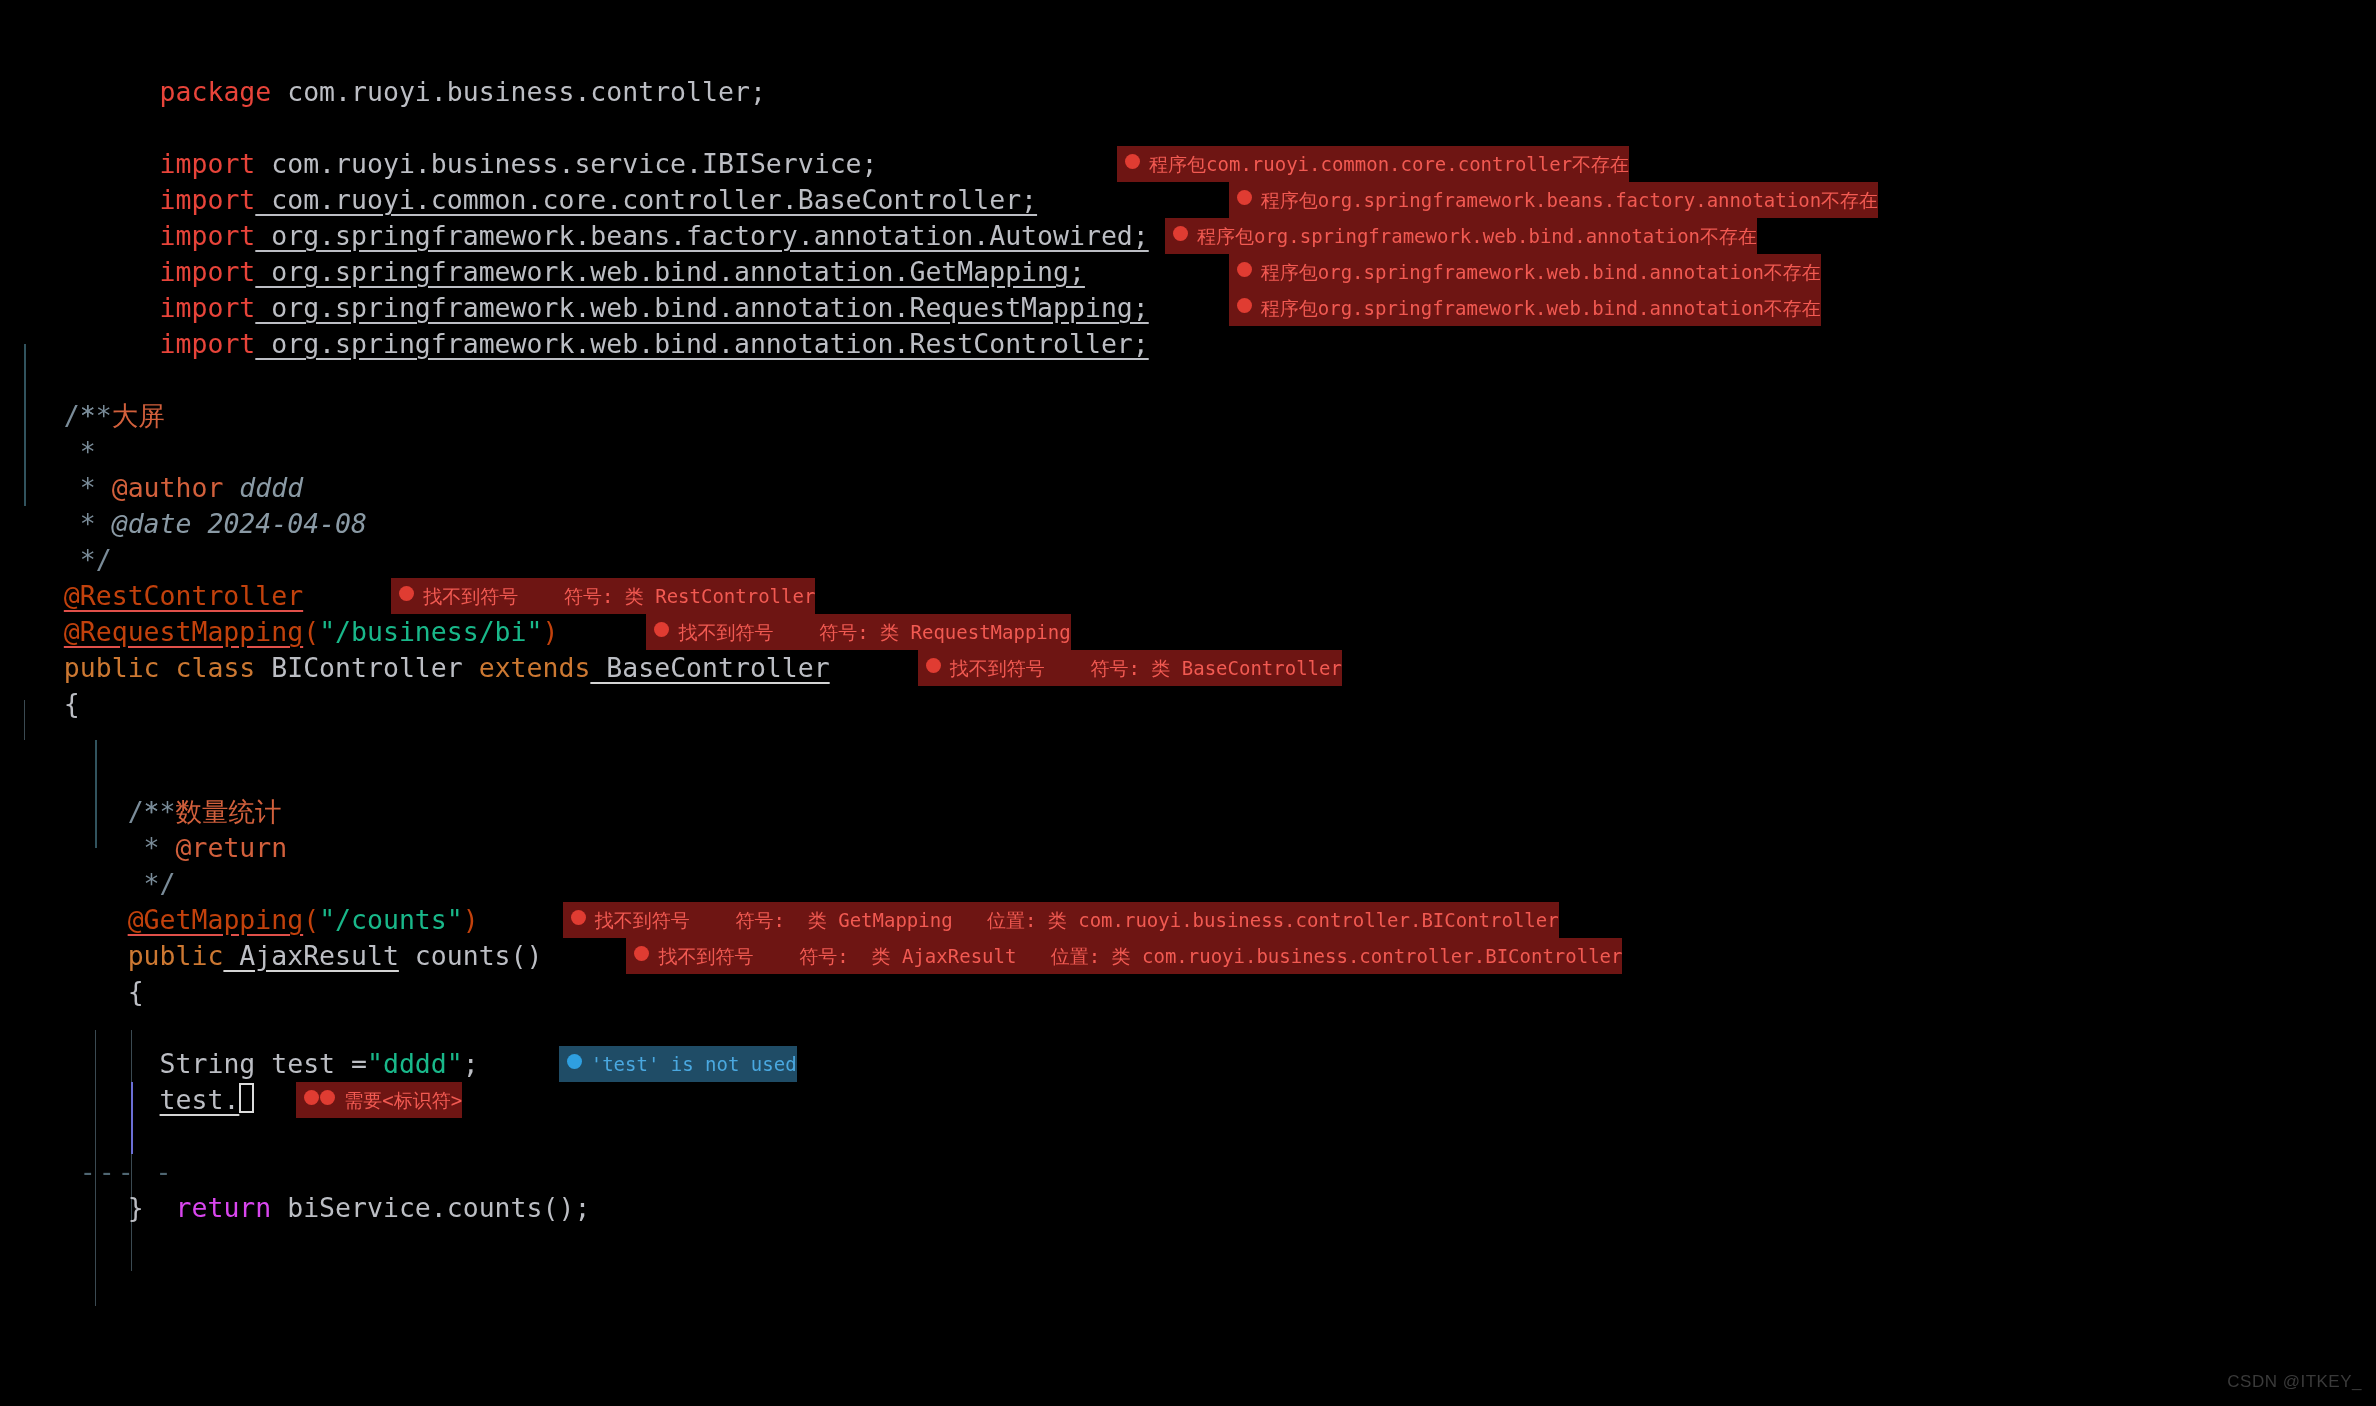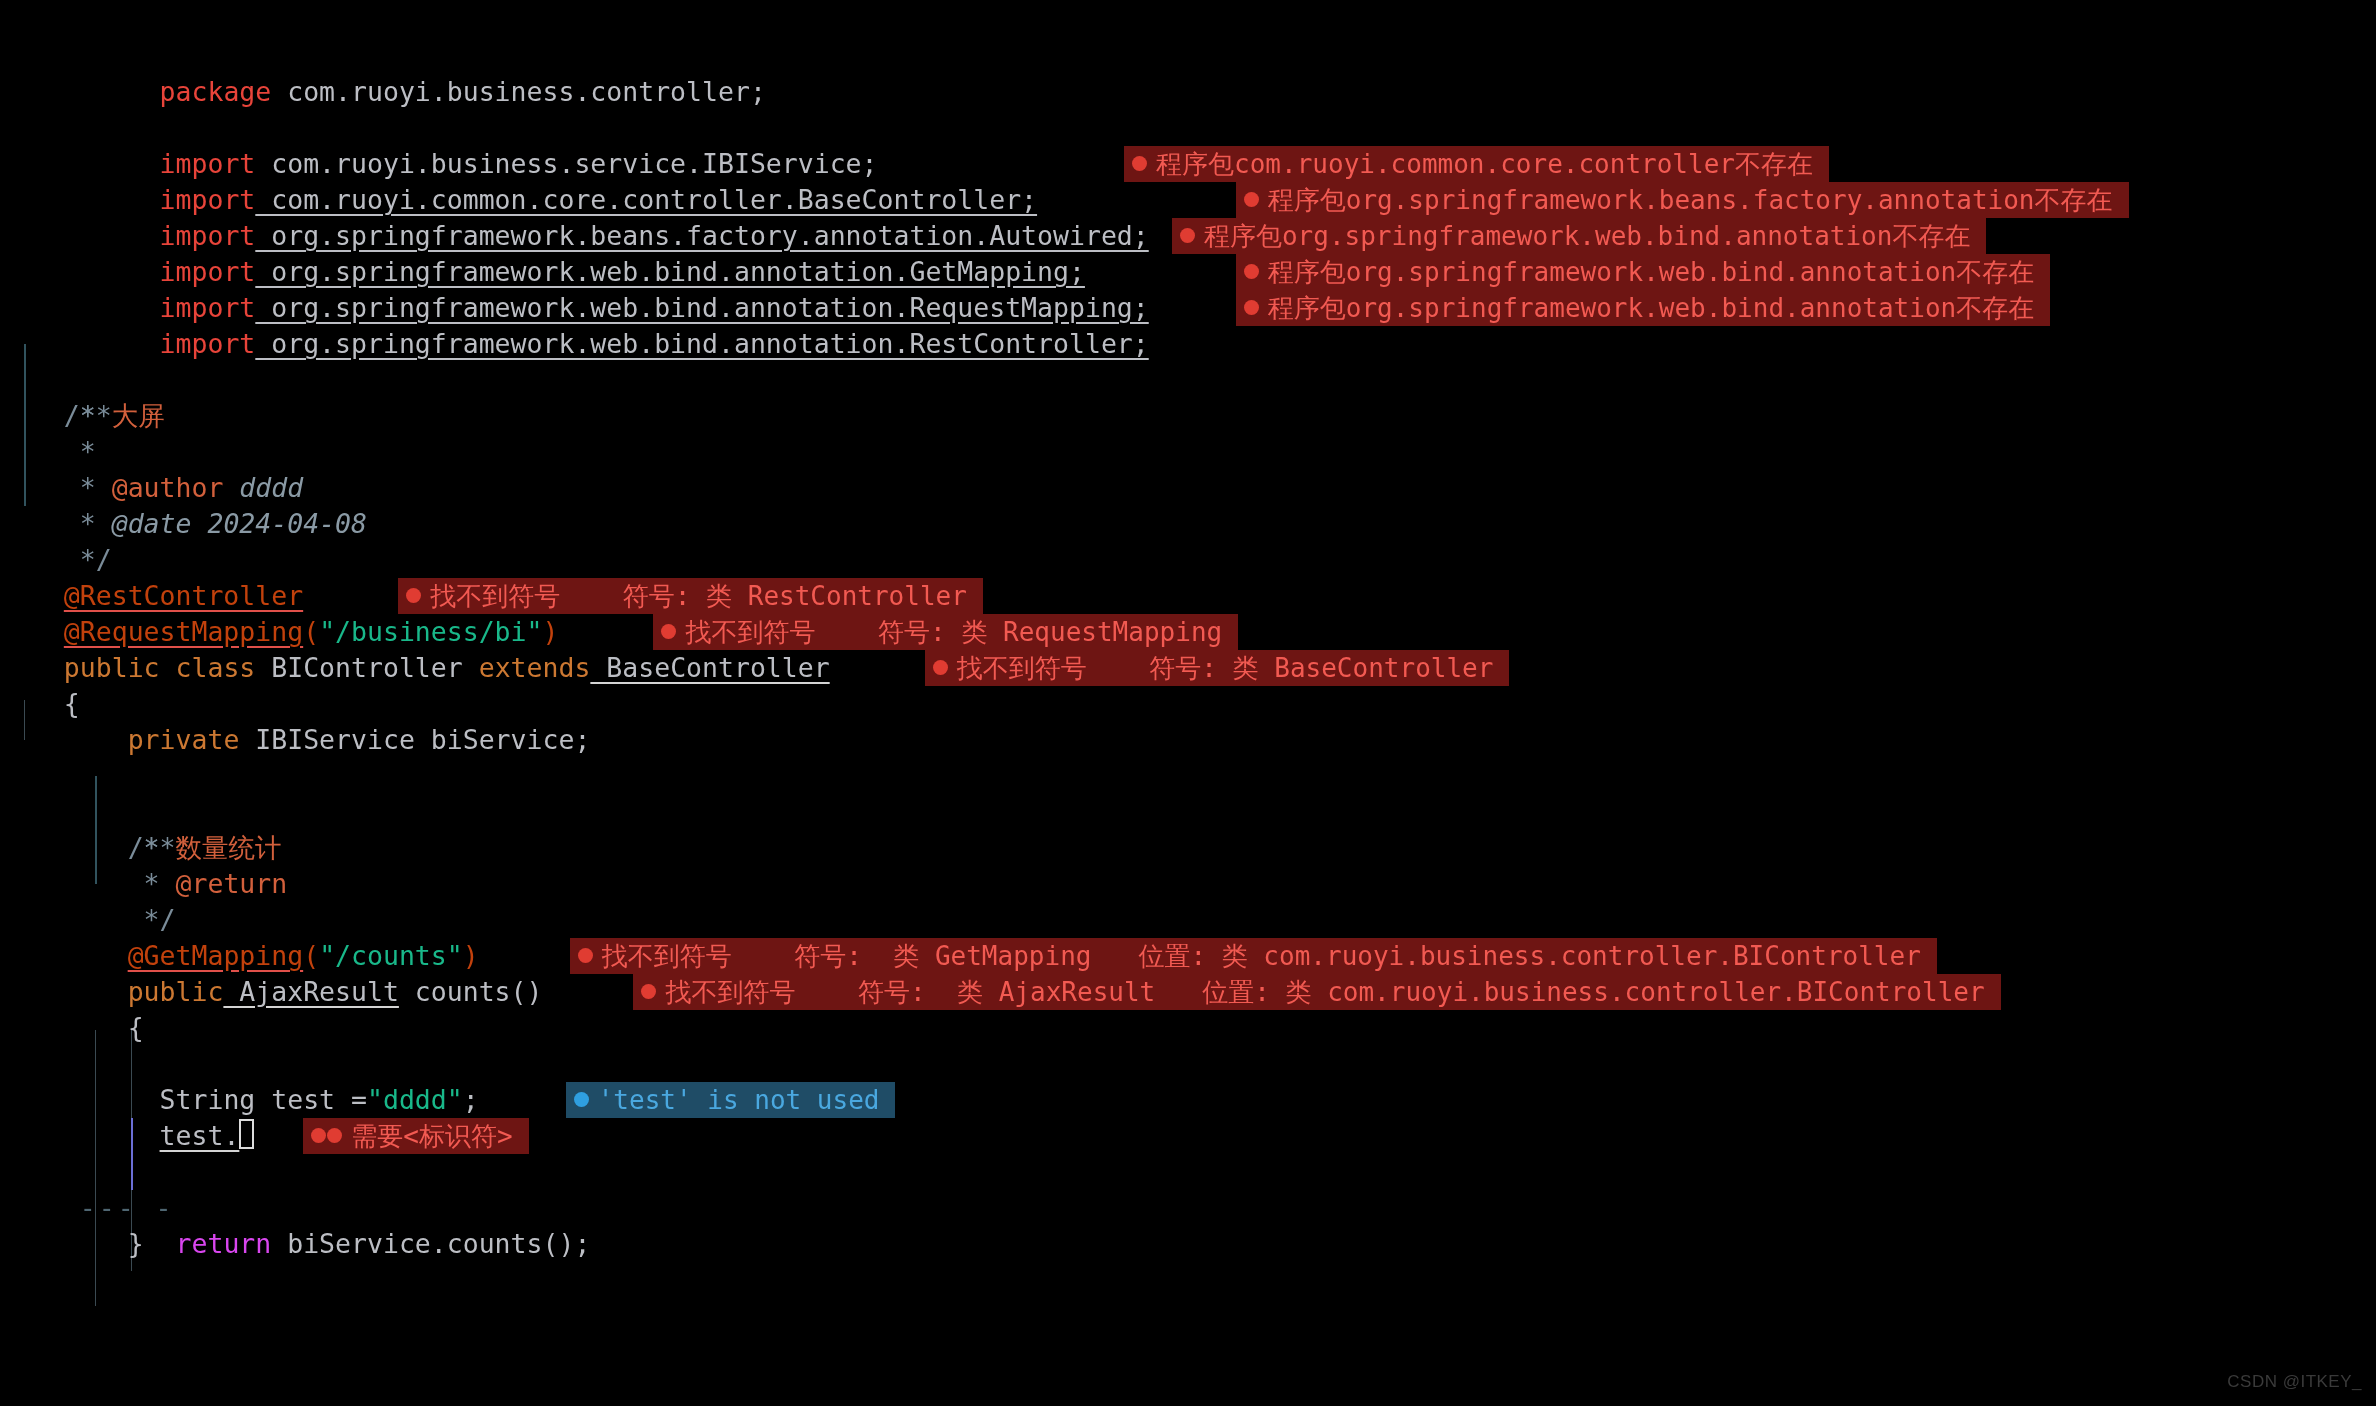--- a/index.html
+++ b/index.html
@@ -53,24 +53,23 @@
   .under     { text-decoration: underline; text-decoration-color: #bcbec4; text-underline-offset: 5px; }
   .underred  { text-decoration: underline; text-decoration-color: #e0504a; text-underline-offset: 5px; }
   .underwhite{ text-decoration: underline; text-decoration-color: #d4d4d4; text-underline-offset: 5px; }
 
   
   .badge {
     display: inline-block;
     vertical-align: top;
     height: 36px;
     line-height: 36px;
-    padding: 0 16px 0 8px;
-    font-size: 26px;
+    padding: 0 0 0 8px;
+    font-size: 19px;
     white-space: pre;
-    margin-left: 7px;
   }
   .badge-err {
     background: #6e1513;
     color: #f25a52;
   }
   .badge-warn {
     background: #1f4c66;
     color: #4aa8e0;
   }
   .dot {
@@ -223,23 +222,20 @@
 
   <div class="line">
     <span class="code"><span class="kw">public</span><span class="kw"> class</span><span class="plain"> BIController</span><span class="kw"> extends</span><span class="plain underwhite"> BaseController</span></span><span class="gap" style="width:88px"></span><span class="badge badge-err"><span class="dot dot-err"></span><span>找不到符号    符号: 类 BaseController</span></span>
   </div>
 
   <div class="line">
     <span class="code"><span class="plain">{</span></span>
   </div>
 
 
-  <div class="line">
-    <span class="code"><span class="plain">    </span><span class="kw">private</span><span class="plain"> IBIService</span><span class="plain"> biService;</span></span>
-  </div>
 
   <div class="line"><span class="code"> </span></div>
 
   <div class="line" style="position:relative;">
     <div class="docbar" style="left:95px; top:18px; height:108px;"></div>
     <span class="code"><span class="plain">    </span><span class="cmt">/**</span></span>
   </div>
   <div class="line">
     <span class="code"><span class="plain">    </span><span class="cmt"> * </span><span class="cmttag">数量统计</span></span>
   </div>

